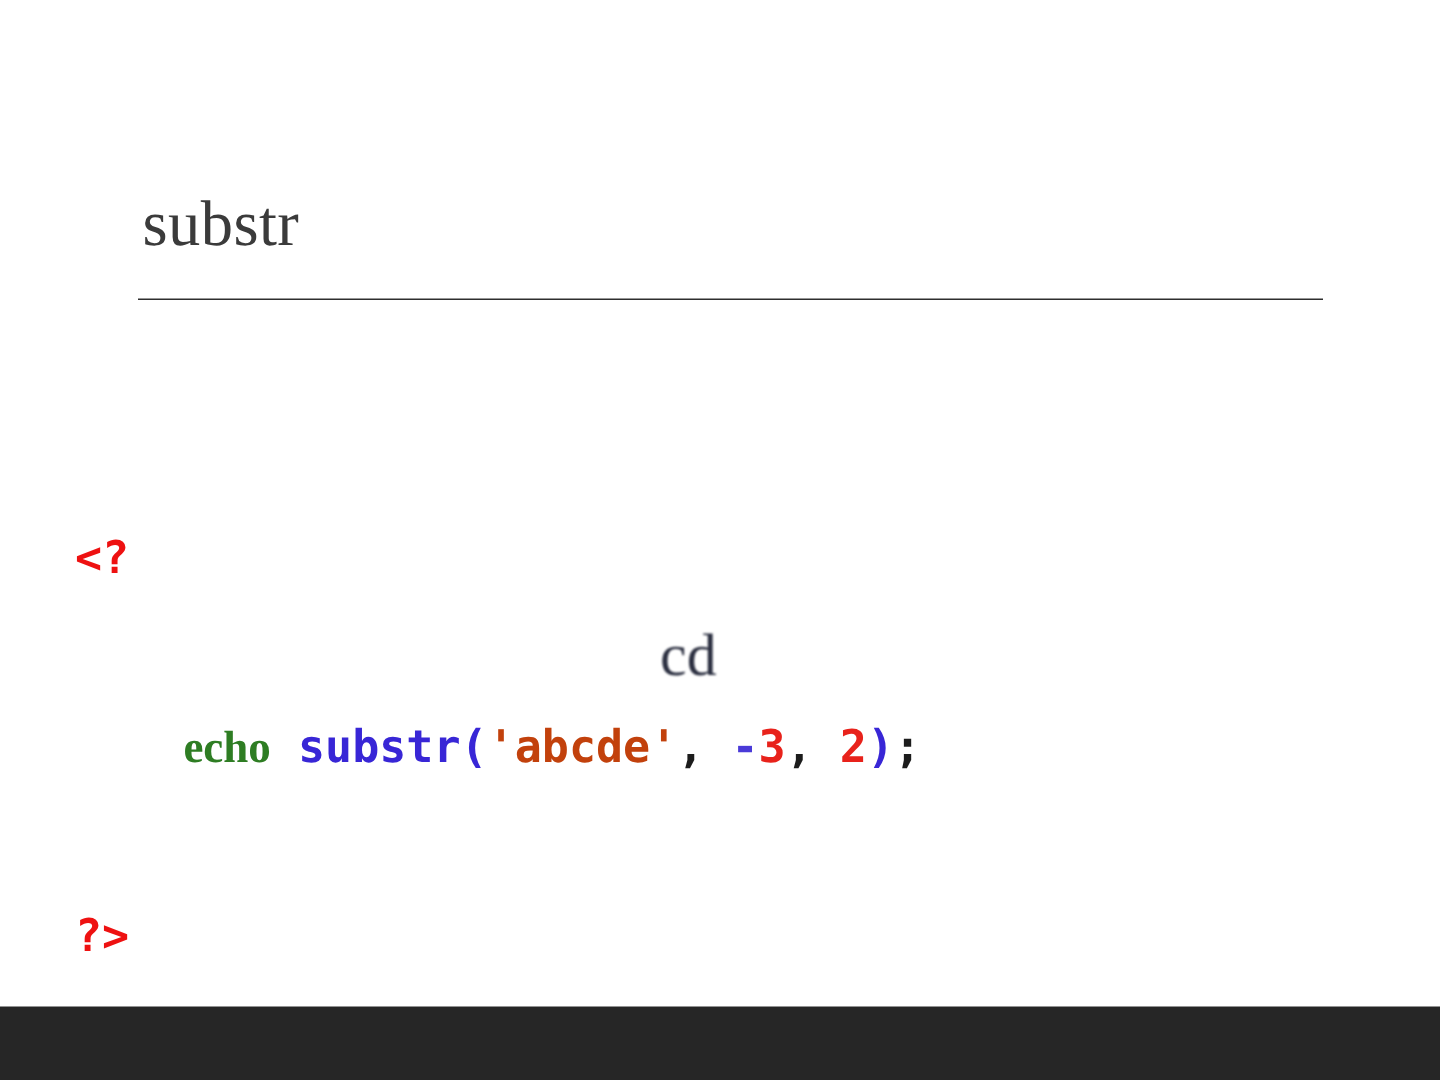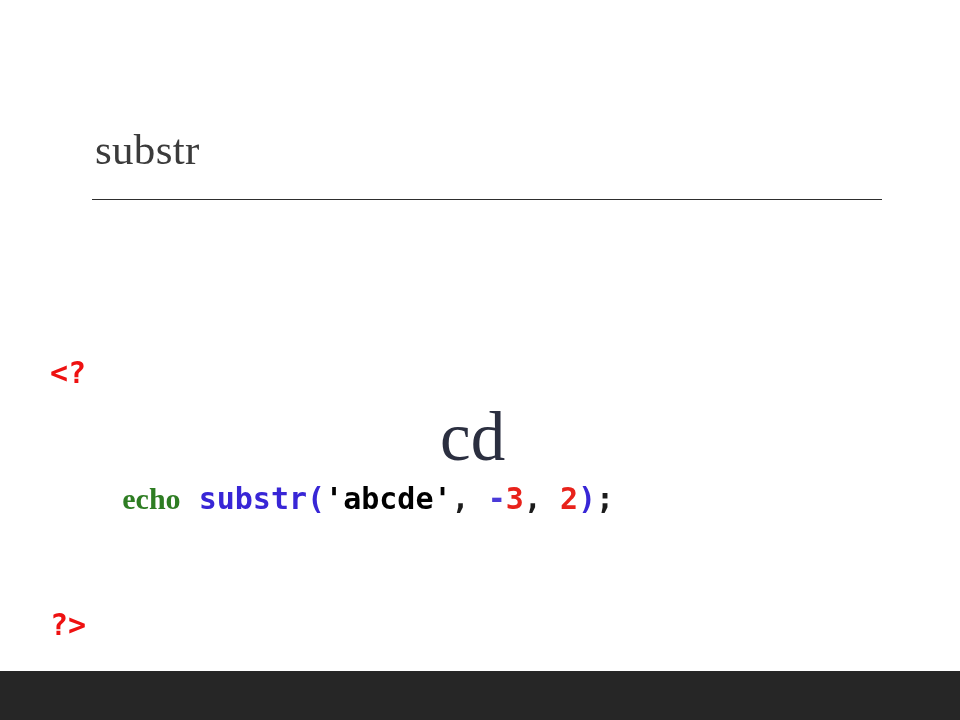--- a/index.html
+++ b/index.html
@@ -64,32 +64,32 @@
   }
   .code-line {
     white-space: pre;
   }
 
   
   .tok-tag    { color: #ee1111; }
   .tok-kw     { color: #2e7d23; font-family: Liberation Serif, serif; }
   .tok-fn     { color: #3826d6; }
   .tok-paren  { color: #3826d6; }
-  .tok-str    { color: #000000; }
+  .tok-str    { color: #c2410c; }
   .tok-num    { color: #e8221b; }
   .tok-op     { color: #4a3ad8; }
   .tok-punct  { color: #1c1c1c; }
 
   
   .output-text {
     position: absolute;
     left: 440px;
     top: 404px;
     font-family: "Liberation Serif", "DejaVu Serif", serif;
-    font-size: 69px;
+    font-size: 40px;
     line-height: 66px;
     font-weight: 400;
     color: #2b2f40;
     filter: blur(0.7px);
     white-space: nowrap;
   }
 
   
   .footer-bar {
     position: absolute;

